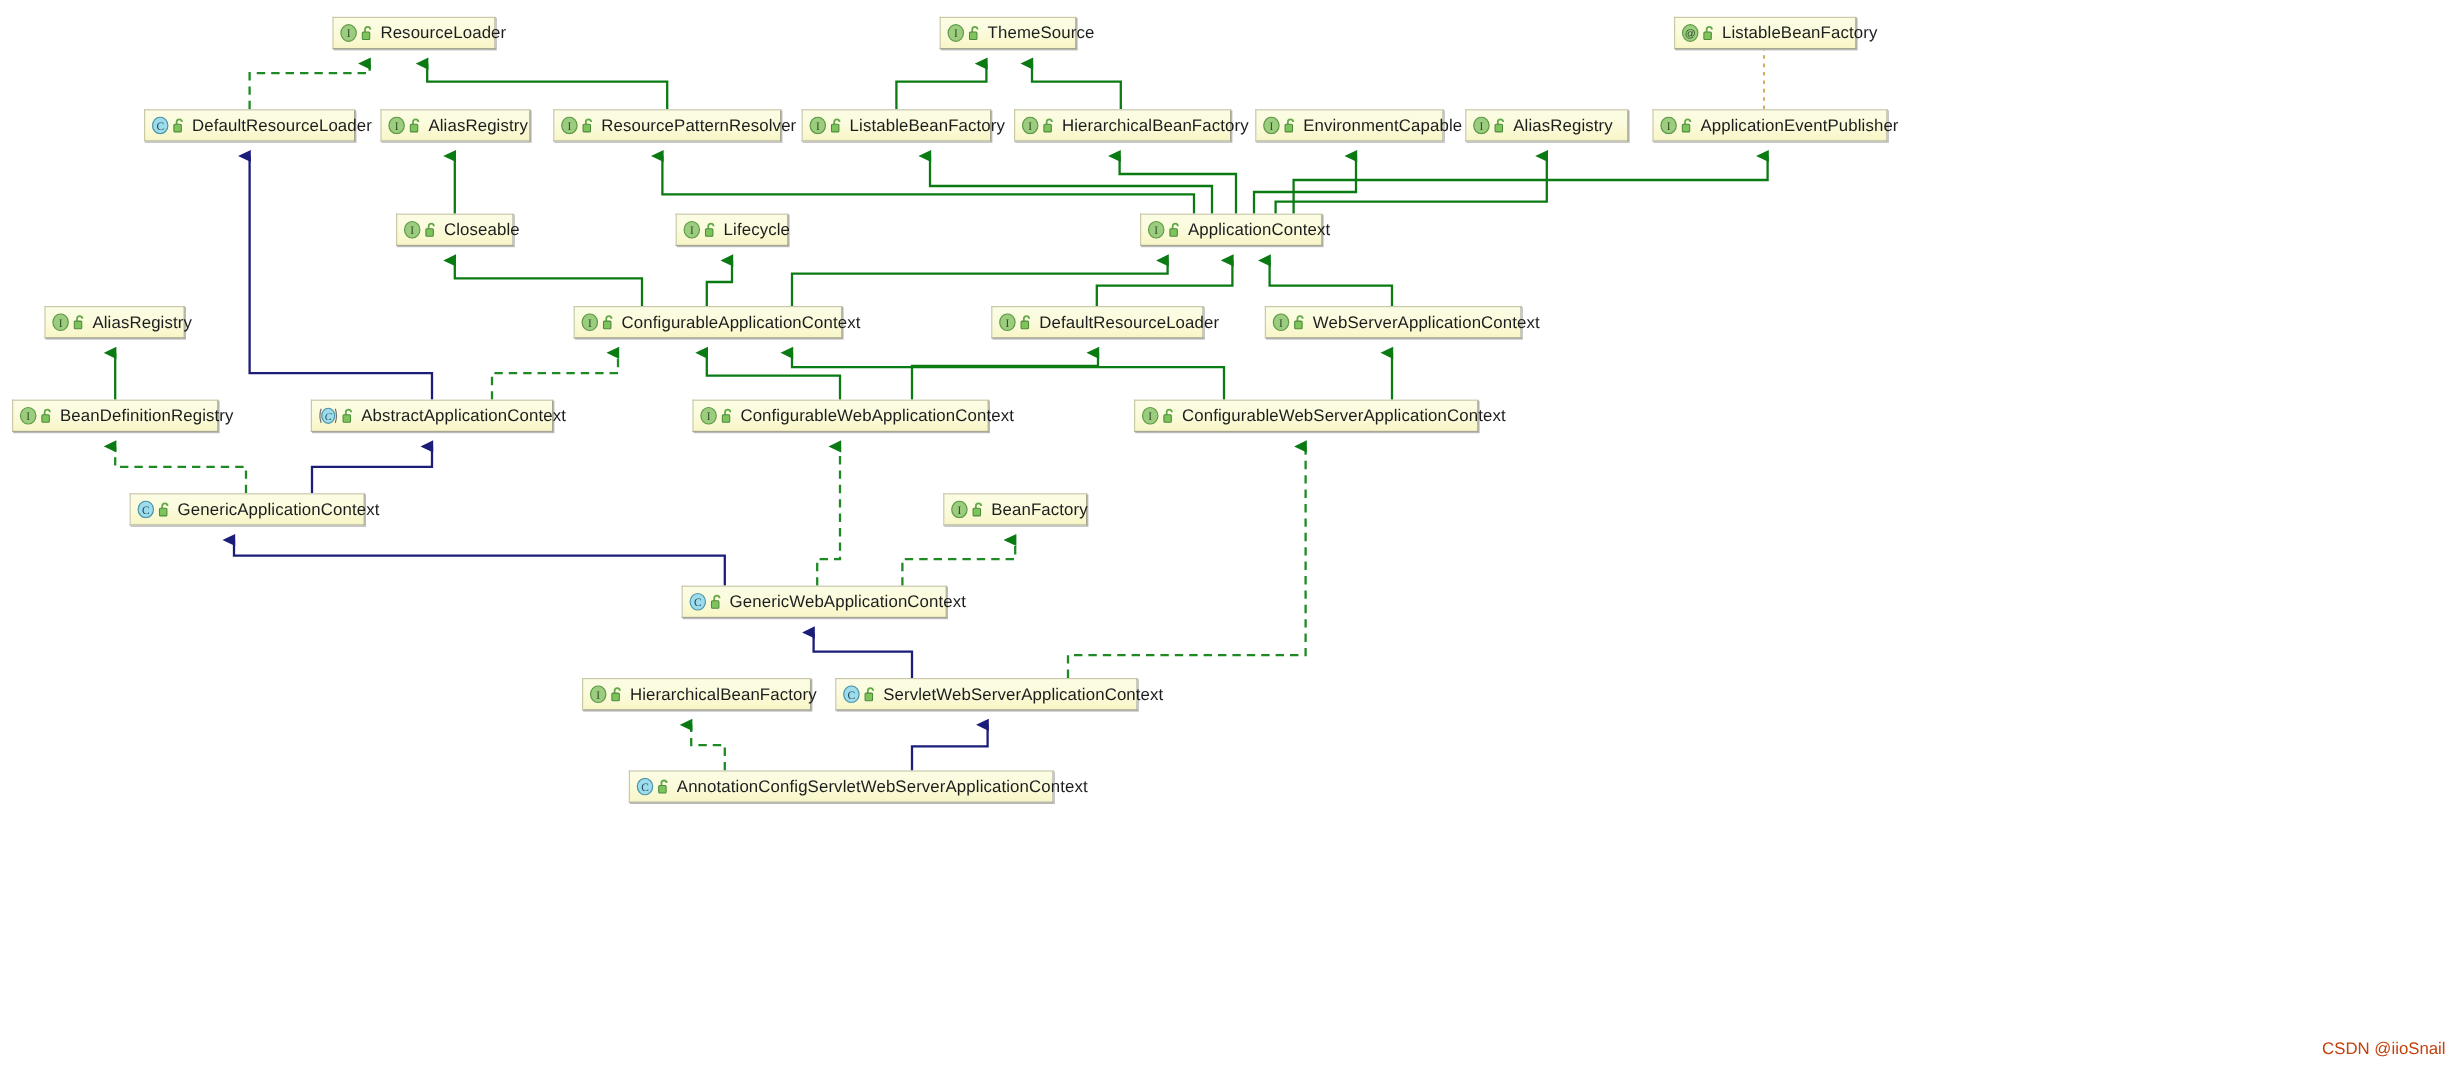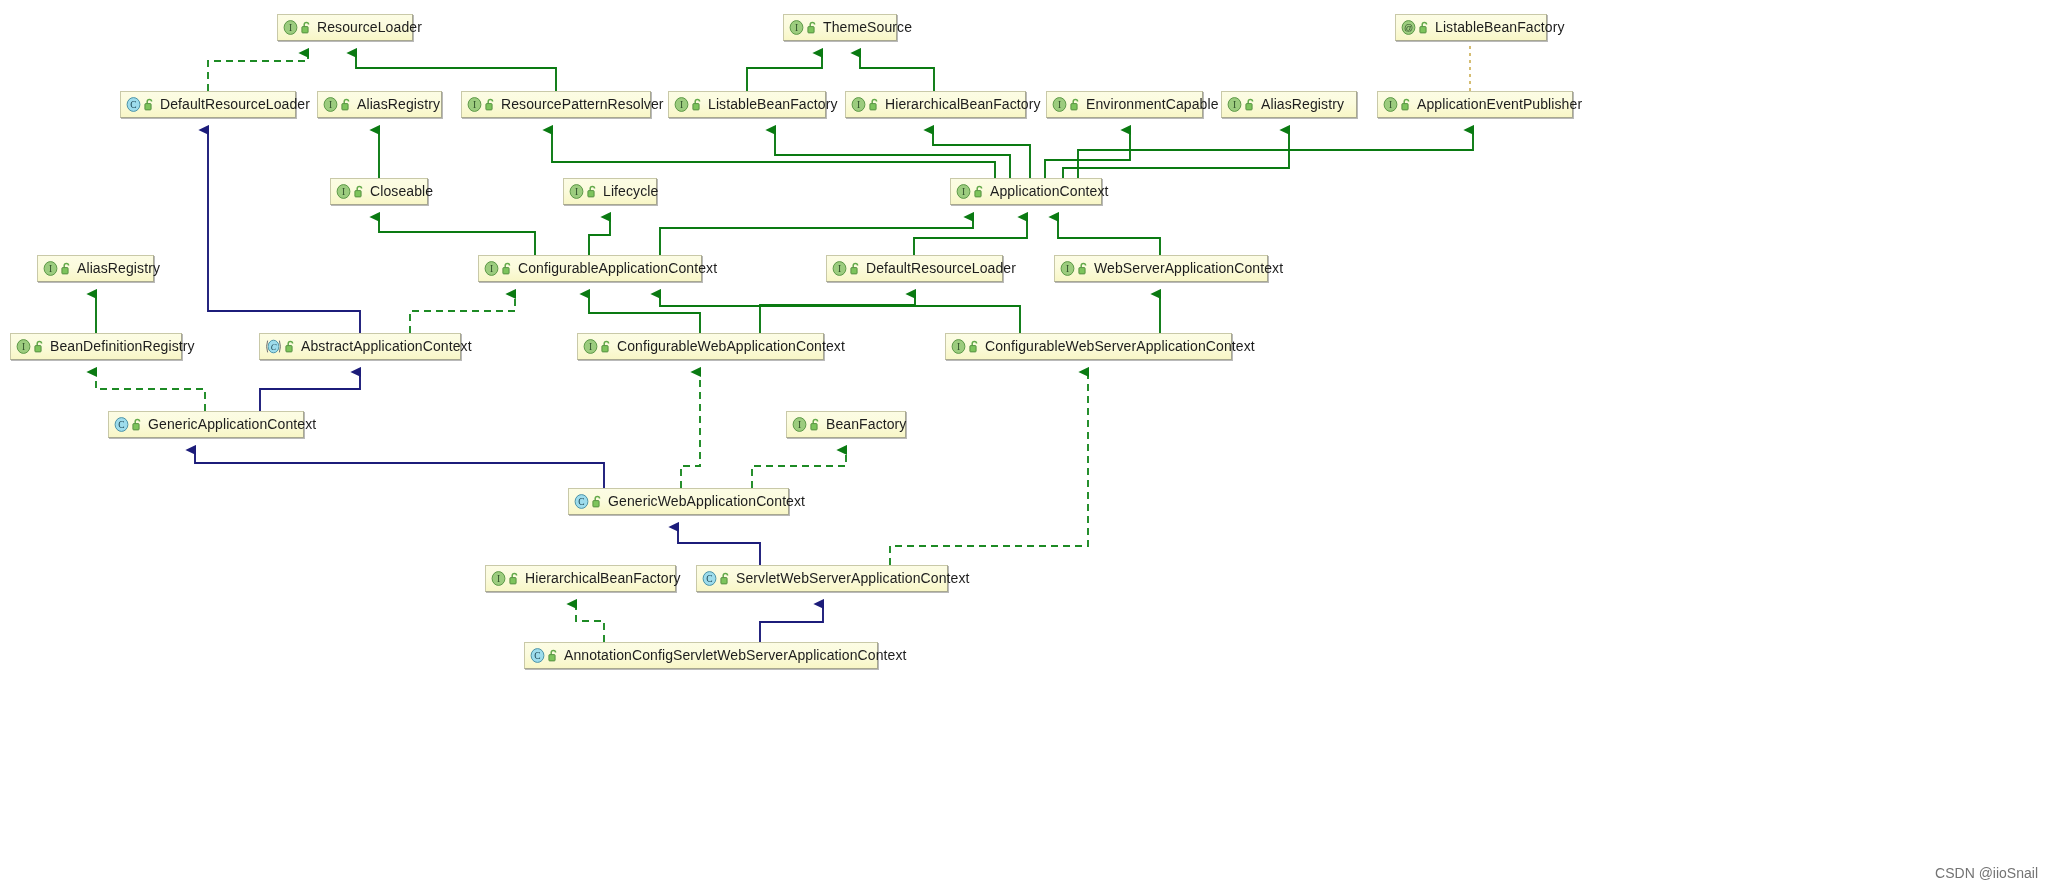--- a/index.html
+++ b/index.html
@@ -20,21 +20,21 @@
     white-space:nowrap;
   }
   .node .ic{flex:0 0 auto;display:inline-block;margin-right:3px;line-height:0;}
   .node .lock{flex:0 0 auto;display:inline-block;margin-right:5px;line-height:0;}
   .node .lbl{
     font-size:14px;color:#1d1d1d;line-height:27px;
     letter-spacing:0.1px;
   }
   .watermark{
     position:absolute;right:12px;bottom:8px;
-    font-size:14px;color:#737373;
+    font-size:14px;color:#c2410c;
     font-family:"Liberation Sans","DejaVu Sans",sans-serif;
     user-select:none;
     text-align:center;
   }
 </style>
 </head>
 <body>
 
 <svg id="diagram" width="2050" height="889" viewBox="0 0 2050 889" xmlns="http://www.w3.org/2000/svg">
   <defs>

